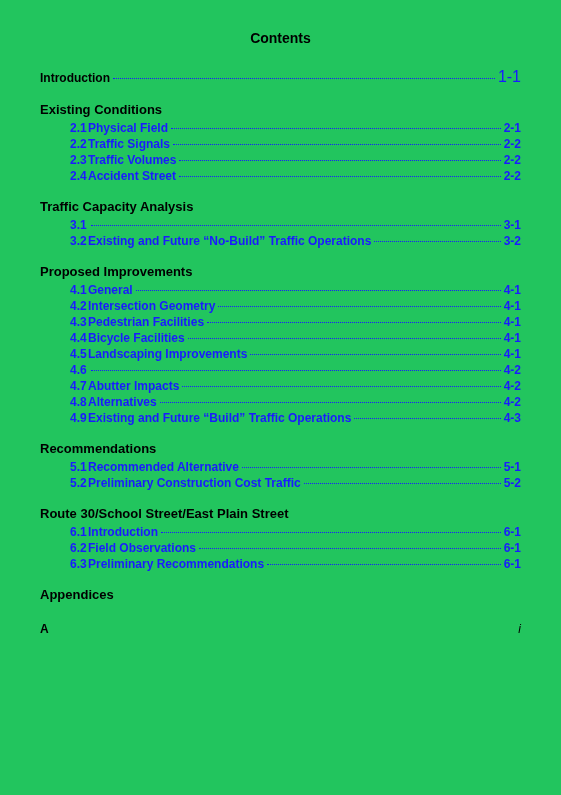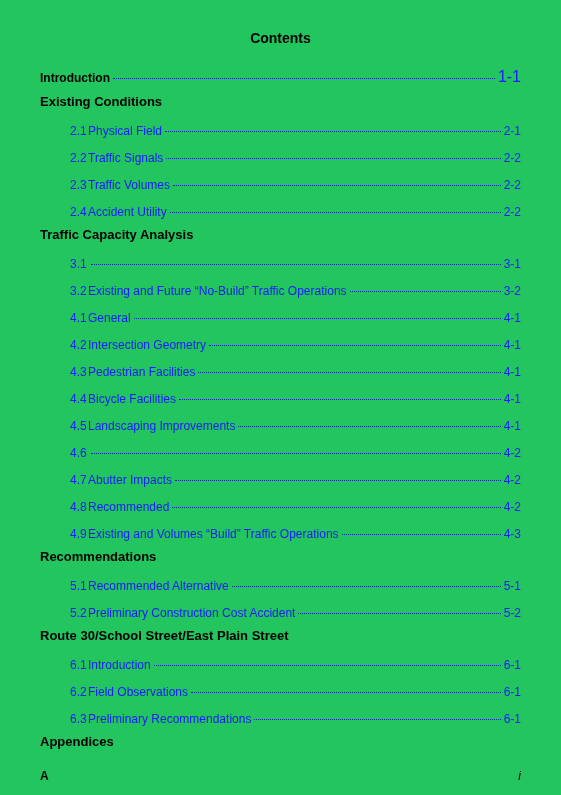--- a/index.html
+++ b/index.html
@@ -22,29 +22,30 @@
       text-align: center;
       font-weight: bold;
       font-size: 14px;
       margin-bottom: 22px;
       color: #000;
     }
     .section-header {
       font-weight: bold;
       font-size: 13px;
       color: #000;
-      margin-top: 8px;
+      margin-top: 16px;
       margin-bottom: 4px;
     }
     .toc-entry {
       display: flex;
       align-items: baseline;
       margin: 2px 0;
       font-size: 12px;
       color: #000;
+      font-weight: bold;
     }
     .toc-entry .num {
       width: 48px;
       flex-shrink: 0;
       color: #1a1aff;
       padding-left: 30px;
     }
     .toc-entry .label {
       color: #1a1aff;
       white-space: nowrap;
@@ -53,21 +54,20 @@
       flex: 1;
       border-bottom: 1px dotted #1a1aff;
       margin: 0 3px;
       position: relative;
       bottom: 3px;
     }
     .toc-entry .page-num {
       color: #1a1aff;
       white-space: nowrap;
       font-size: 12px;
-      margin-top: 11px;
     }
     .intro-entry {
       display: flex;
       align-items: baseline;
       margin: 2px 0;
       font-size: 12px;
     }
     .intro-entry .label {
       font-weight: bold;
       color: #000;
@@ -126,36 +126,37 @@
         <span class="page-num">2-2</span>
       </div>
       <div class="toc-entry">
         <span class="num">2.3</span>
         <span class="label">Traffic Volumes</span>
         <span class="dots"></span>
         <span class="page-num">2-2</span>
       </div>
       <div class="toc-entry">
         <span class="num">2.4</span>
-        <span class="label">Accident Utility</span>
+        <span class="label">Accident Street</span>
         <span class="dots"></span>
         <span class="page-num">2-2</span>
       </div>
       <div class="section-header">Traffic Capacity Analysis</div>
       <div class="toc-entry">
         <span class="num">3.1</span>
         <span class="dots"></span>
         <span class="page-num">3-1</span>
       </div>
       <div class="toc-entry">
         <span class="num">3.2</span>
         <span class="label">Existing and Future “No-Build” Traffic Operations</span>
         <span class="dots"></span>
         <span class="page-num">3-2</span>
       </div>
+      <div class="section-header">Proposed Improvements</div>
       <div class="toc-entry">
         <span class="num">4.1</span>
         <span class="label">General</span>
         <span class="dots"></span>
         <span class="page-num">4-1</span>
       </div>
       <div class="toc-entry">
         <span class="num">4.2</span>
         <span class="label">Intersection Geometry</span>
         <span class="dots"></span>
@@ -185,40 +186,40 @@
         <span class="page-num">4-2</span>
       </div>
       <div class="toc-entry">
         <span class="num">4.7</span>
         <span class="label">Abutter Impacts</span>
         <span class="dots"></span>
         <span class="page-num">4-2</span>
       </div>
       <div class="toc-entry">
         <span class="num">4.8</span>
-        <span class="label">Recommended</span>
+        <span class="label">Alternatives</span>
         <span class="dots"></span>
         <span class="page-num">4-2</span>
       </div>
       <div class="toc-entry">
         <span class="num">4.9</span>
-        <span class="label">Existing and Volumes “Build” Traffic Operations</span>
+        <span class="label">Existing and Future “Build” Traffic Operations</span>
         <span class="dots"></span>
         <span class="page-num">4-3</span>
       </div>
       <div class="section-header">Recommendations</div>
       <div class="toc-entry">
         <span class="num">5.1</span>
         <span class="label">Recommended Alternative</span>
         <span class="dots"></span>
         <span class="page-num">5-1</span>
       </div>
       <div class="toc-entry">
         <span class="num">5.2</span>
-        <span class="label">Preliminary Construction Cost Accident</span>
+        <span class="label">Preliminary Construction Cost Traffic</span>
         <span class="dots"></span>
         <span class="page-num">5-2</span>
       </div>
       <div class="section-header">Route 30/School Street/East Plain Street</div>
       <div class="toc-entry">
         <span class="num">6.1</span>
         <span class="label">Introduction</span>
         <span class="dots"></span>
         <span class="page-num">6-1</span>
       </div>

